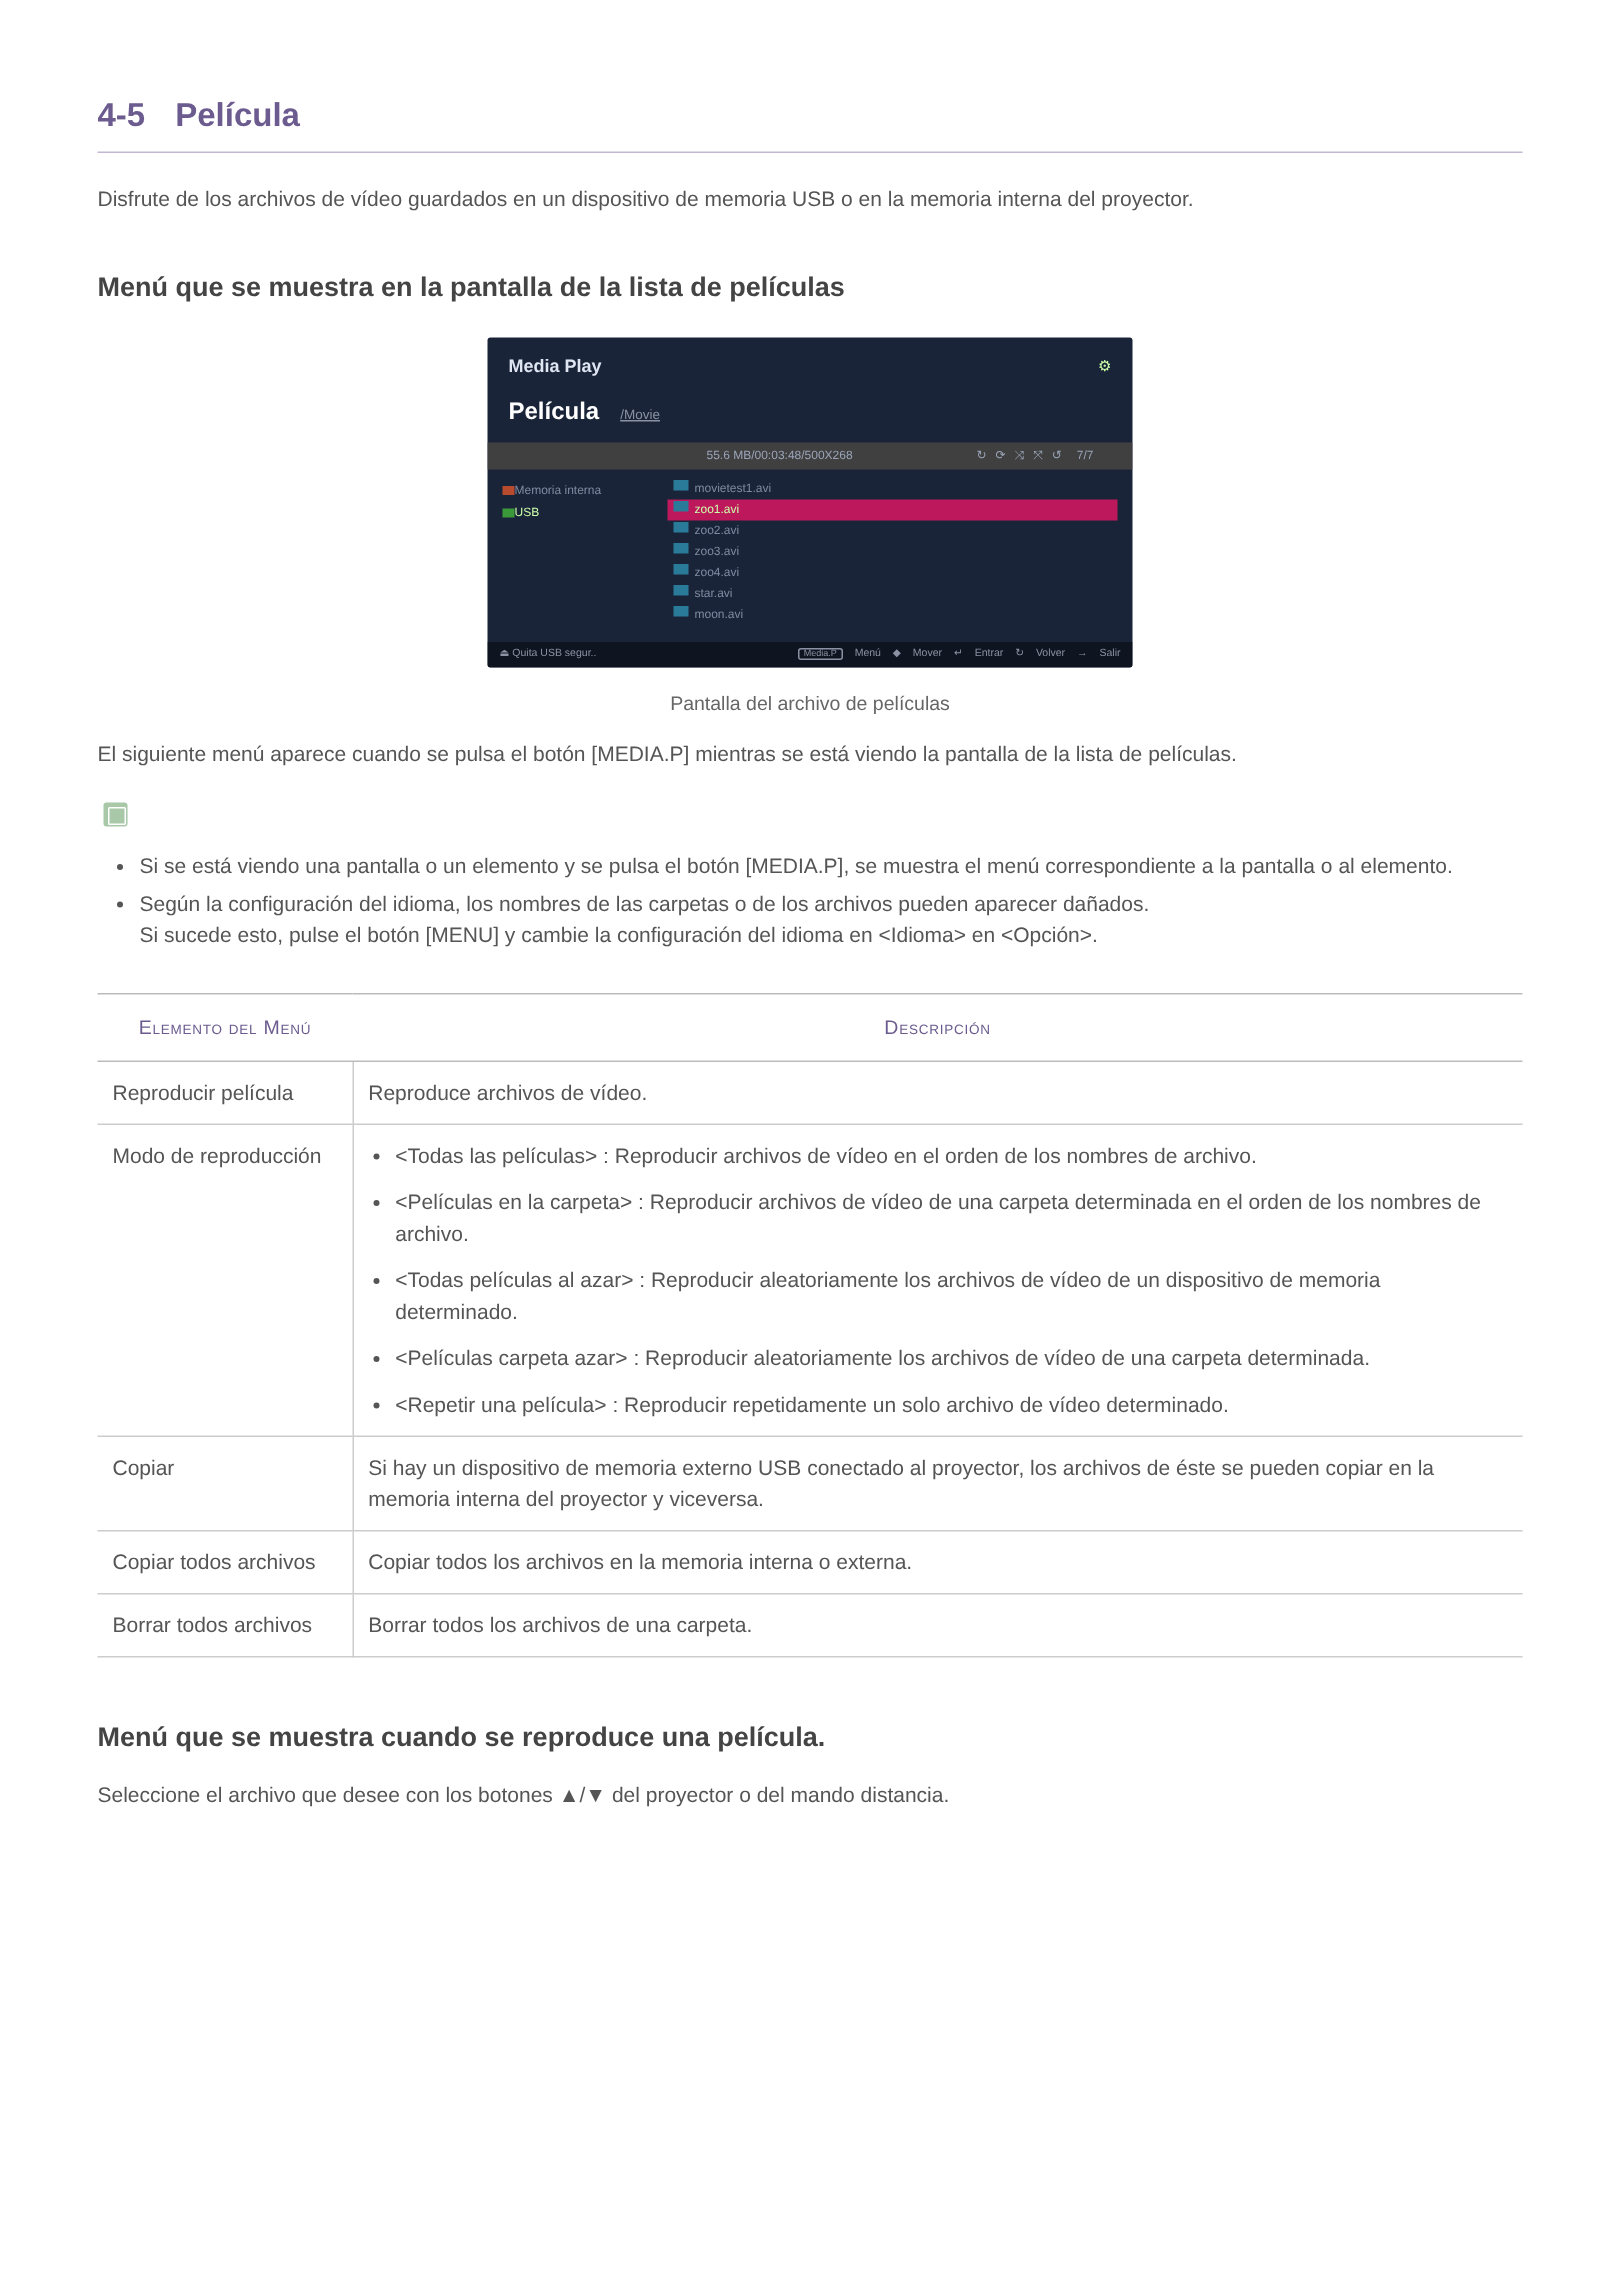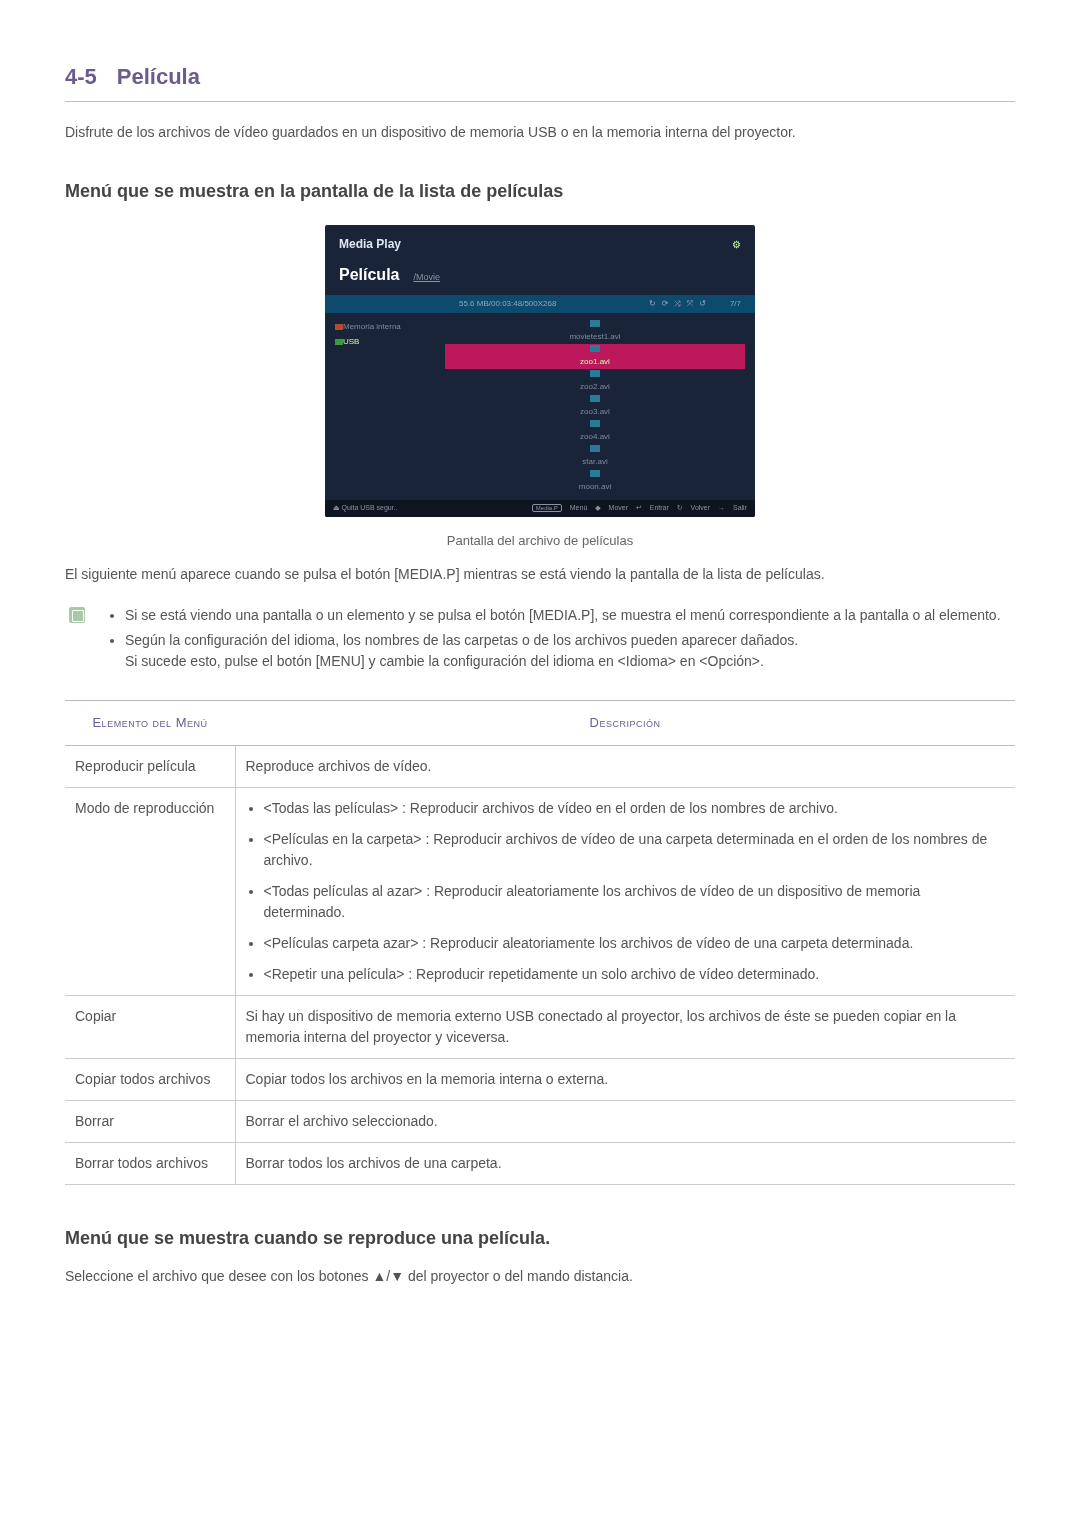--- a/index.html
+++ b/index.html
@@ -79,26 +79,26 @@
       color: #fff;
       font-weight: bold;
       font-size: 16px;
     }
     .ss-path {
       color: #8a92a3;
       font-size: 9px;
       text-decoration: underline;
     }
     .ss-statusbar {
-      background: #0c4a6e;
-      padding: 3px 14px;
+      background: #404040;
+      padding: 3px 26px;
       display: flex;
       justify-content: flex-end;
       align-items: center;
-      gap: 24px;
+      gap: 10px;
       font-size: 8px;
       color: #9aa4b8;
     }
     .ss-status-left { margin-right: auto; margin-left: 120px; }
     .ss-status-icons { display: flex; gap: 6px; }
     .ss-status-icons span { color: #9aa4b8; }
     .ss-body {
       display: flex;
       min-height: 115px;
     }
@@ -117,25 +117,23 @@
     .ss-side-icon2 { width: 8px; height: 6px; background: #3a9a3a; display: inline-block; }
     .ss-side-label { color: #7f8aa0; }
     .ss-side-label.sel { color: #cfa; }
     .ss-filelist {
       flex: 1;
       padding: 6px 10px 6px 0;
       font-size: 8px;
     }
     .ss-file {
       display: flex;
-      align-items: center;
       gap: 4px;
       padding: 1px 4px;
       color: #7f8aa0;
-      flex-direction: column;
     }
     .ss-file.sel { background: #be185d; color: #cfa; }
     .ss-file-icon {
       width: 10px;
       height: 7px;
       background: #2a7a9a;
       display: inline-block;
     }
     .ss-footer {
       background: #0f1520;
@@ -160,20 +158,21 @@
     }
     .para {
       margin-bottom: 20px;
       color: #555;
     }
     .note-block {
       display: flex;
       gap: 16px;
       margin-bottom: 24px;
       padding-left: 4px;
+      flex-direction: column;
     }
     .note-icon {
       width: 16px;
       height: 16px;
       background: #a8c8a8;
       border-radius: 2px;
       flex-shrink: 0;
       margin-top: 2px;
       position: relative;
     }
@@ -362,24 +361,20 @@
     </tr>
     <tr>
       <td>Copiar</td>
       <td>Si hay un dispositivo de memoria externo USB conectado al proyector, los archivos de éste se pueden copiar en la memoria interna del proyector y viceversa.</td>
     </tr>
     <tr>
       <td>Copiar todos archivos</td>
       <td>Copiar todos los archivos en la memoria interna o externa.</td>
     </tr>
     <tr>
-      <td>Borrar</td>
-      <td>Borrar el archivo seleccionado.</td>
-    </tr>
-    <tr>
       <td>Borrar todos archivos</td>
       <td>Borrar todos los archivos de una carpeta.</td>
     </tr>
   </tbody>
 </table>
 
 <h2 class="subheading2">Menú que se muestra cuando se reproduce una película.</h2>
 
 <p class="para">
   <span>Seleccione el archivo que desee con los botones </span><span>▲/▼</span><span> del proyector o del mando distancia.</span>

